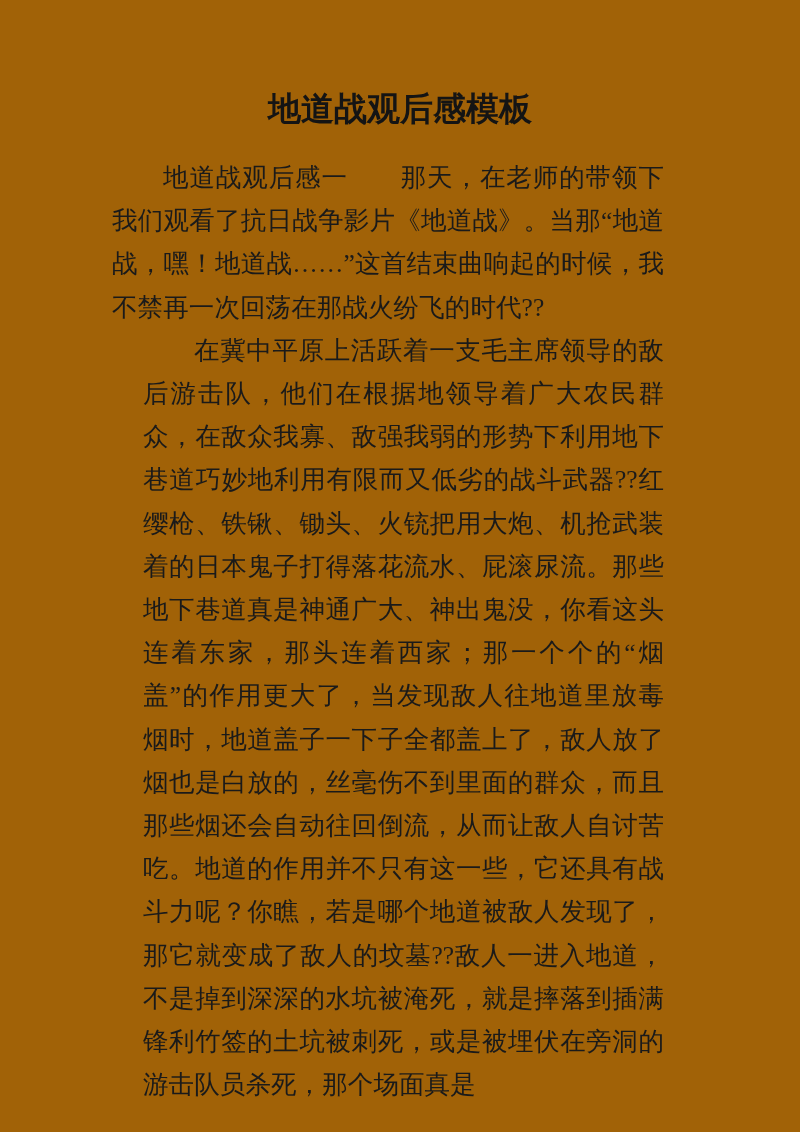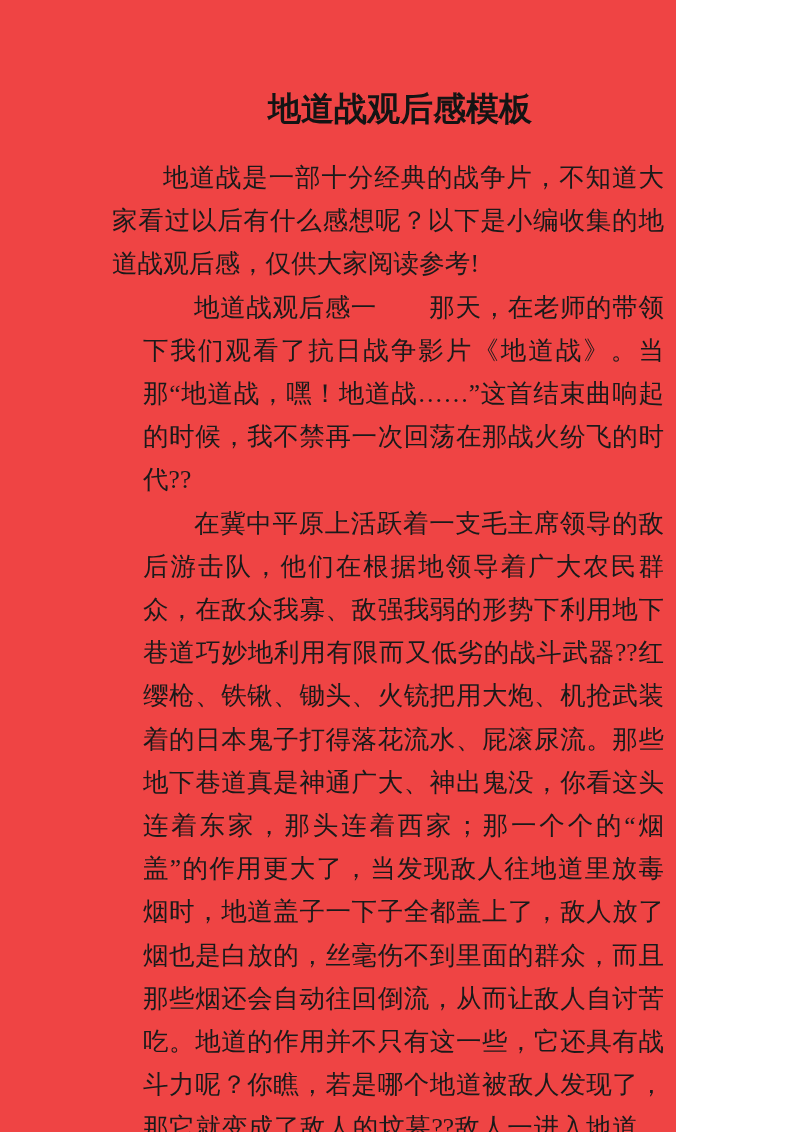--- a/index.html
+++ b/index.html
@@ -3,23 +3,23 @@
 <meta charset="utf-8">
 <style>
   html, body {
     margin: 0;
     padding: 0;
     background: #ffffff;
   }
 
   .page {
     position: relative;
-    width: 676px;
+    width: 800px;
     height: 1132px;
-    background: #ef4444;
+    background: #a16207;
     overflow: hidden;
     box-sizing: border-box;
   }
 
   .doc-title {
     position: absolute;
     left: 0;
     top: 88px;
     width: 800px;
     text-align: center;
@@ -60,21 +60,20 @@
 </style>
 </head>
 <body>
 
 <div class="page">
 
   <div class="doc-title">地道战观后感模板</div>
 
   <div class="body-block">
 
-    <p class="para">地道战是一部十分经典的战争片，不知道大家看过以后有什么感想呢？以下是小编收集的地道战观后感，仅供大家阅读参考!</p>
 
     <p class="para">地道战观后感一　　那天，在老师的带领下我们观看了抗日战争影片《地道战》。当那“地道战，嘿！地道战……”这首结束曲响起的时候，我不禁再一次回荡在那战火纷飞的时代??</p>
 
     <p class="para">在冀中平原上活跃着一支毛主席领导的敌后游击队，他们在根据地领导着广大农民群众，在敌众我寡、敌强我弱的形势下利用地下巷道巧妙地利用有限而又低劣的战斗武器??红缨枪、铁锹、锄头、火铳把用大炮、机抢武装着的日本鬼子打得落花流水、屁滚尿流。那些地下巷道真是神通广大、神出鬼没，你看这头连着东家，那头连着西家；那一个个的“烟盖”的作用更大了，当发现敌人往地道里放毒烟时，地道盖子一下子全都盖上了，敌人放了烟也是白放的，丝毫伤不到里面的群众，而且那些烟还会自动往回倒流，从而让敌人自讨苦吃。地道的作用并不只有这一些，它还具有战斗力呢？你瞧，若是哪个地道被敌人发现了，那它就变成了敌人的坟墓??敌人一进入地道，不是掉到深深的水坑被淹死，就是摔落到插满锋利竹签的土坑被刺死，或是被埋伏在旁洞的游击队员杀死，那个场面真是</p>
 
   </div>
 
 </div>
 
 </body></html>

